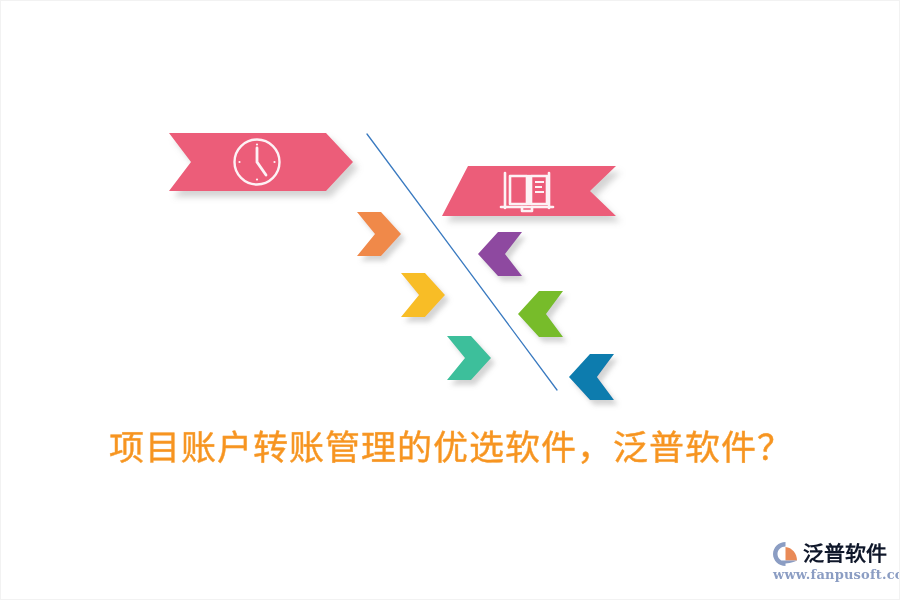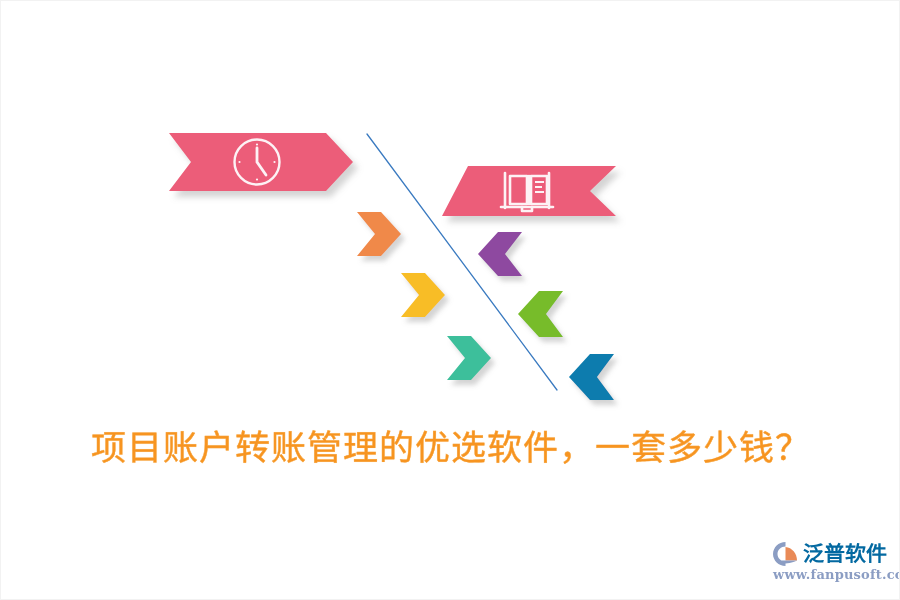--- a/index.html
+++ b/index.html
@@ -71,21 +71,21 @@
   .brand-mark {
     width: 30px;
     height: 28px;
     flex: 0 0 auto;
     margin-right: 2px;
   }
   .brand-name {
     font-family: "DejaVu Sans", "Liberation Sans", sans-serif;
     font-size: 21px;
     font-weight: 700;
-    color: #0369a1;
+    color: #0f172a;
     letter-spacing: 0px;
     line-height: 28px;
     white-space: nowrap;
   }
   .brand-url {
     position: absolute;
     left: 2px;
     top: 28px;
     font-family: "DejaVu Serif", "Liberation Serif", serif;
     font-size: 13px;
@@ -169,21 +169,21 @@
       <g filter="url(#softShadowSm)">
         <path d="M446,335 L470,335 L490,357 L470,379 L446,379 L464,357 Z" fill="#3dbf9b"></path>
       </g>
 
       <g filter="url(#softShadowSm)">
         <path d="M613,353 L589,353 L568,376 L589,399 L613,399 L596,376 Z" fill="#0a7cae"></path>
       </g>
     </svg>
   </div>
 
-  <div class="headline">项目账户转账管理的优选软件，一套多少钱？</div>
+  <div class="headline">项目账户转账管理的优选软件，泛普软件？</div>
 
   <div class="brand">
     <div class="brand-row">
       <svg class="brand-mark" viewBox="0 0 30 28" xmlns="http://www.w3.org/2000/svg">
 
         <path d="M14.5,2 C7.5,2 2,7.5 2,14 C2,20.5 7.5,26 14.5,26 L14.5,21.5 C10,21.5 6.5,18.2 6.5,14 C6.5,9.8 10,6.5 14.5,6.5 Z" fill="#8b9dc3"></path>
 
         <path d="M26,20.5 C26,13.5 21,7.5 14.5,7 L14.5,20.5 Z" fill="#e98a57"></path>
         <path d="M10.5,20.5 L26,20.5 C26,20.5 20,23.5 14.5,23.5 C12.5,23.5 11.2,22.2 10.5,20.5 Z" fill="#8b9dc3"></path>
       </svg>

